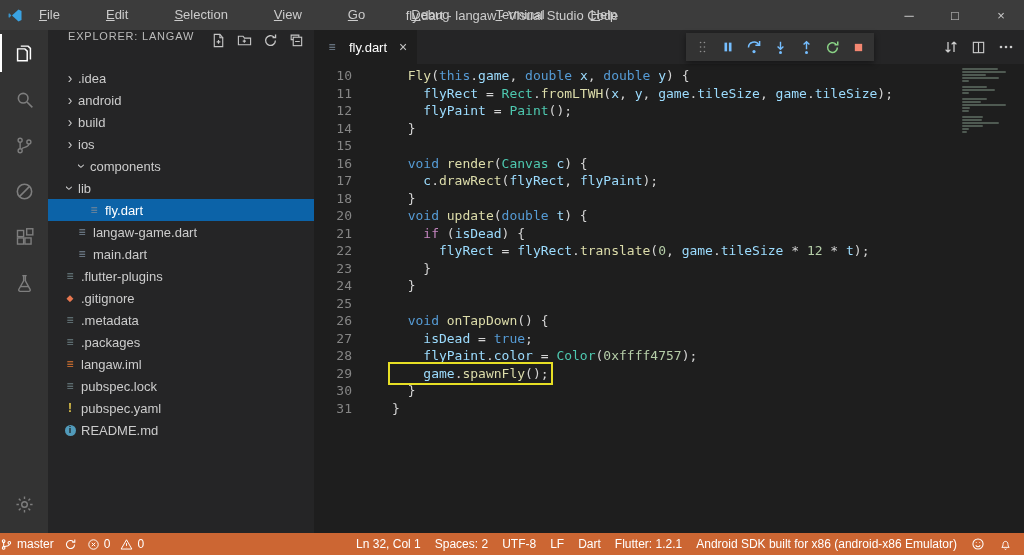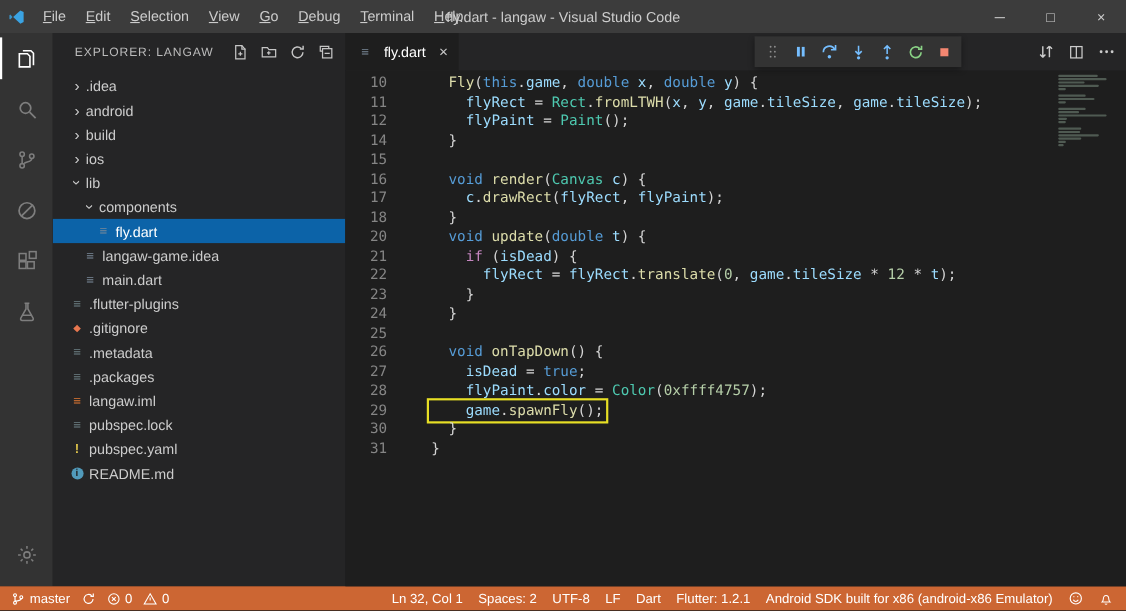--- a/index.html
+++ b/index.html
@@ -3,40 +3,40 @@
 <meta charset="utf-8">
 <style>
   * { margin:0; padding:0; box-sizing:border-box; }
   html,body { width:1024px; height:555px; overflow:hidden; }
   body { background:#1e1e1e; font-family:"Liberation Sans", sans-serif; color:#cccccc; }
   .window { width:1024px; height:555px; display:flex; flex-direction:column; }
 
   
   .title-bar { flex:0 0 30px; background:#3c3c3c; display:flex; align-items:center; position:relative; }
   .app-icon { width:30px; display:flex; align-items:center; justify-content:center; }
-  .menu-bar { display:flex; }
+  .menu-bar { display:flex;gap:28px; }
   .menu-item { padding:0 9px; font-size:13px; height:30px; line-height:30px; color:#cccccc; cursor:default; }
   .menu-item u { text-decoration:underline; }
   .window-title { position:absolute; left:50%; transform:translateX(-50%); font-size:13px; color:#cccccc; white-space:nowrap; }
   .window-controls { margin-left:auto; display:flex; height:30px; }
   .win-btn { width:46px; height:30px; display:flex; align-items:center; justify-content:center; font-size:13px; color:#cccccc; }
 
   
   .main { flex:1; display:flex; min-height:0; }
 
   
   .activity-bar { flex:0 0 48px; background:#333333; display:flex; flex-direction:column; align-items:center; }
   .activity-item { width:48px; height:46px; display:flex; align-items:center; justify-content:center; color:#7e7e7e; position:relative; cursor:pointer; }
   .activity-item.active { color:#ffffff; }
   .activity-item.active::before { content:""; position:absolute; left:0; top:4px; bottom:4px; width:2px; background:#ffffff; }
   .activity-bottom { margin-top:auto; margin-bottom:6px; }
 
   
   .sidebar { flex:0 0 266px; background:#252526; display:flex; flex-direction:column; font-size:13px; min-width:0; }
-  .sidebar-header { flex:0 0 35px; display:flex; align-items:center; padding:0 8px 0 20px; font-size:11px; color:#bbbbbb; letter-spacing:0.8px; }
+  .sidebar-header { flex:0 0 35px; display:flex; padding:0 8px 0 20px; font-size:11px; color:#bbbbbb; letter-spacing:0.8px; }
   .sidebar-actions { margin-left:auto; display:flex; gap:6px; }
   .sidebar-action { width:20px; height:20px; display:flex; align-items:center; justify-content:center; color:#c5c5c5; cursor:pointer; }
   .tree { flex:1; overflow:hidden; padding-top:2px; }
   .tree-row { height:22px; display:flex; align-items:center; color:#cccccc; cursor:pointer; white-space:nowrap; }
   .tree-row.selected { background:#0c63a8; color:#ffffff; }
   .chev { display:inline-block; width:16px; text-align:center; font-size:14px; color:#cccccc; flex:0 0 16px; }
   .chev.open { transform:rotate(90deg); }
   .file-ic { width:16px; flex:0 0 16px; text-align:center; font-size:12px; margin-right:3px; display:inline-flex; align-items:center; justify-content:center; }
   .tree-label { overflow:hidden; text-overflow:ellipsis; }
 
@@ -67,21 +67,21 @@
   .tk-n { color:#b5cea8; }
   .tk-p { color:#d4d4d4; }
   .anno-box { outline:2px solid #e7df25; outline-offset:2px; }
 
   
   .minimap { position:absolute; top:4px; right:14px; width:48px; }
   .mm-line { height:2px; margin-bottom:1px; background:#4f5a52; border-radius:1px; }
 
   
   .status-bar { flex:0 0 22px; background:#cc6633; display:flex; align-items:center; color:#ffffff; font-size:12px; }
-  .status-left { display:flex; align-items:center; gap:10px; padding-left:10px; }
+  .status-left { display:flex; align-items:center; gap:10px; padding-left:0; }
   .status-right { margin-left:auto; display:flex; align-items:center; gap:14px; padding-right:12px;text-align:right; }
   .status-item { display:flex; align-items:center; gap:4px; white-space:nowrap; cursor:pointer; }
   .ic { display:inline-flex; align-items:center; justify-content:center; }
 </style>
 </head>
 <body>
 
 <div class="window">
 
   <div class="title-bar">
@@ -233,39 +233,39 @@
             <span class="tree-label">android</span>
           </div>
           <div class="tree-row" style="padding-left: 14px;">
             <span class="chev">›</span>
             <span class="tree-label">build</span>
           </div>
           <div class="tree-row" style="padding-left: 14px;">
             <span class="chev">›</span>
             <span class="tree-label">ios</span>
           </div>
-          <div class="tree-row" style="padding-left: 14px;">
-            <span class="chev open">›</span>
-            <span class="tree-label">lib</span>
-          </div>
           <div class="tree-row" style="padding-left: 26px;">
             <span class="chev open">›</span>
             <span class="tree-label">components</span>
           </div>
+          <div class="tree-row" style="padding-left: 14px;">
+            <span class="chev open">›</span>
+            <span class="tree-label">lib</span>
+          </div>
           <div class="tree-row selected" style="padding-left: 38px;">
             <span class="file-ic">
               <span style="color:#7a8a99">≡</span>
             </span>
             <span class="tree-label">fly.dart</span>
           </div>
           <div class="tree-row" style="padding-left: 26px;">
             <span class="file-ic">
               <span style="color:#7a8a99">≡</span>
             </span>
-            <span class="tree-label">langaw-game.idea</span>
+            <span class="tree-label">langaw-game.dart</span>
           </div>
           <div class="tree-row" style="padding-left: 26px;">
             <span class="file-ic">
               <span style="color:#7a8a99">≡</span>
             </span>
             <span class="tree-label">main.dart</span>
           </div>
           <div class="tree-row" style="padding-left: 14px;">
             <span class="file-ic">
               <span style="color:#6d8086">≡</span>

